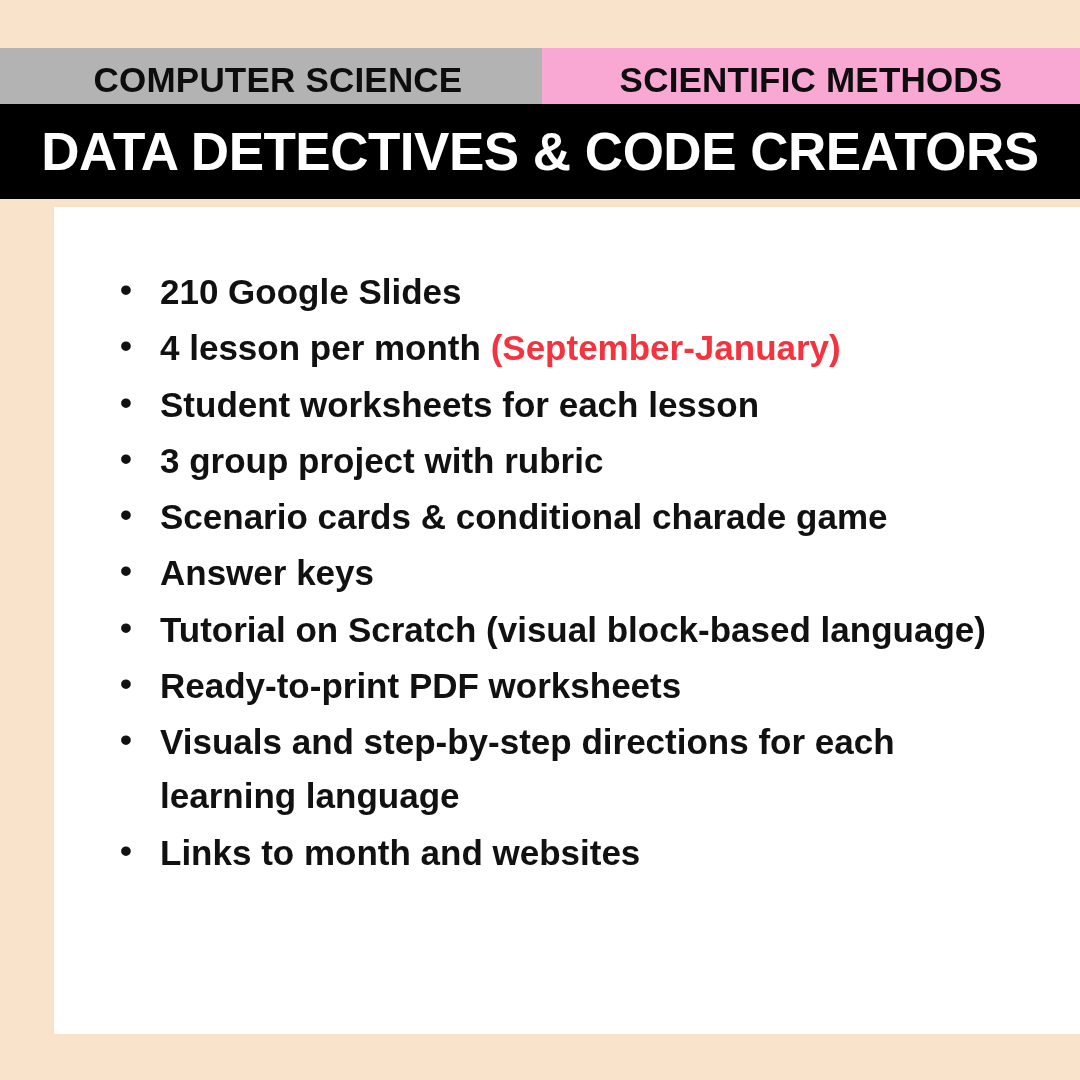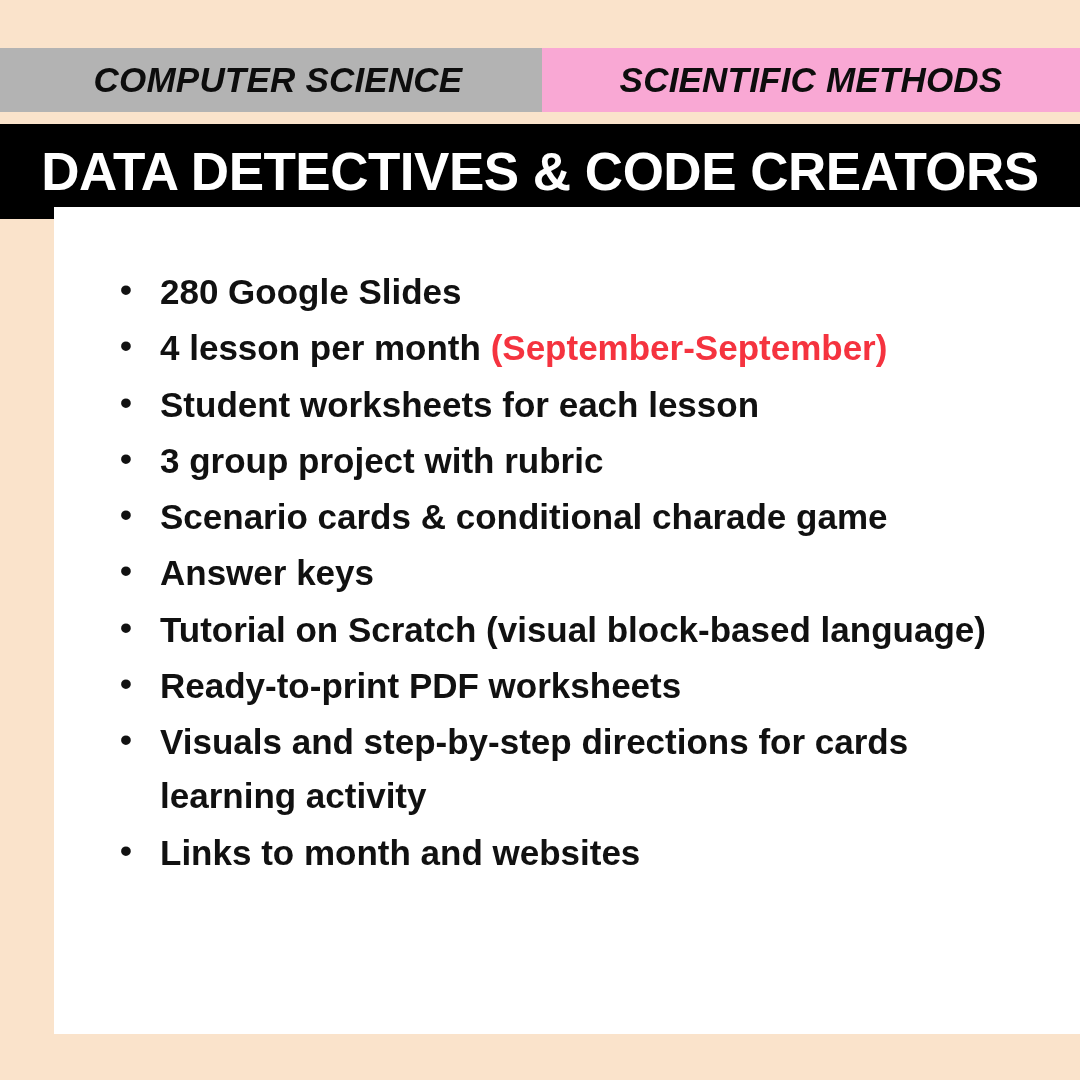--- a/index.html
+++ b/index.html
@@ -32,36 +32,35 @@
   .tag {
     height: 64px;
     display: flex;
     align-items: center;
     justify-content: center;
     font-weight: bold;
     font-size: 35px;
     letter-spacing: 0.2px;
     color: #0d0d0d;
     white-space: nowrap;
-    font-style: italic;
   }
   .tag-left {
     background: #b3b3b3;
     width: 542px;
     padding-left: 14px;
   }
   .tag-right {
     background: #f9a8d4;
     width: 538px;
   }
 
   
   .title-band {
     position: absolute;
-    top: 124px;
+    top: 104px;
     left: 0;
     width: 1080px;
     height: 95px;
     background: #000000;
     display: flex;
     align-items: center;
     justify-content: center;
   }
   .title-band .title {
     color: #ffffff;
@@ -119,27 +118,27 @@
     <div class="tag tag-left">COMPUTER SCIENCE</div>
     <div class="tag tag-right">SCIENTIFIC METHODS</div>
   </div>
 
   <div class="title-band">
     <div class="title">DATA DETECTIVES &amp; CODE CREATORS</div>
   </div>
 
   <div class="card">
     <ul class="list">
-      <li><span>280 Google Slides</span></li>
-      <li><span>4 lesson per month </span><span class="accent">(September-September)</span></li>
+      <li><span>210 Google Slides</span></li>
+      <li><span>4 lesson per month </span><span class="accent">(September-January)</span></li>
       <li><span>Student worksheets for each lesson</span></li>
       <li><span>3 group project with rubric</span></li>
       <li><span>Scenario cards &amp; conditional charade game</span></li>
       <li><span>Answer keys</span></li>
       <li><span>Tutorial on Scratch (visual block-based language)</span></li>
       <li><span>Ready-to-print PDF worksheets</span></li>
-      <li><span>Visuals and step-by-step directions for cards learning activity</span></li>
+      <li><span>Visuals and step-by-step directions for each learning language</span></li>
       <li><span>Links to month and websites</span></li>
     </ul>
 
   </div>
 
 </div>
 
 </body></html>

